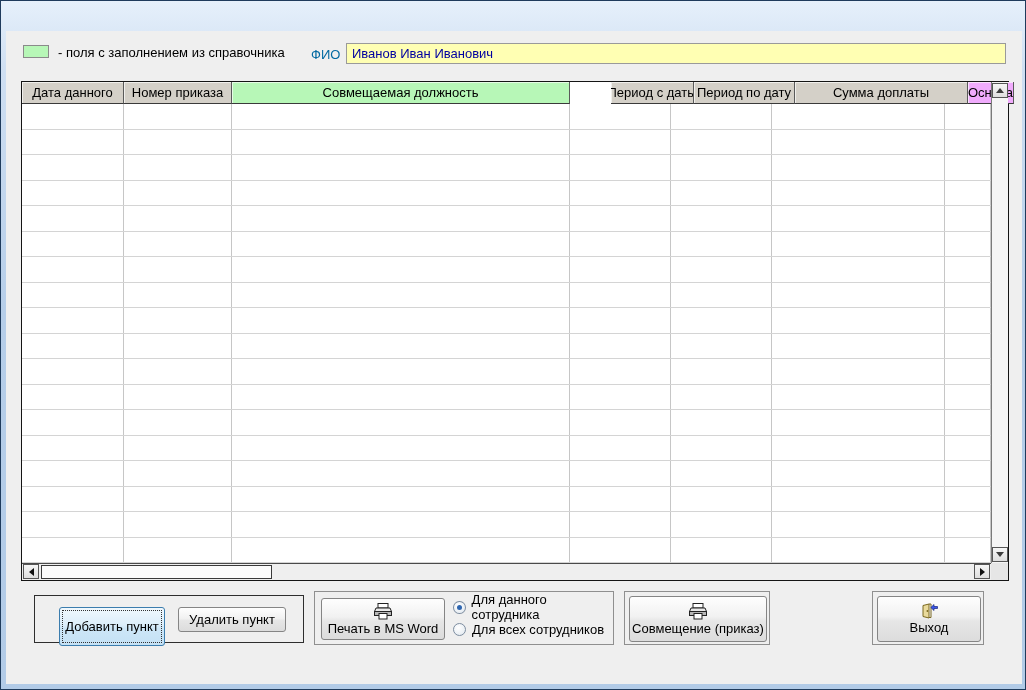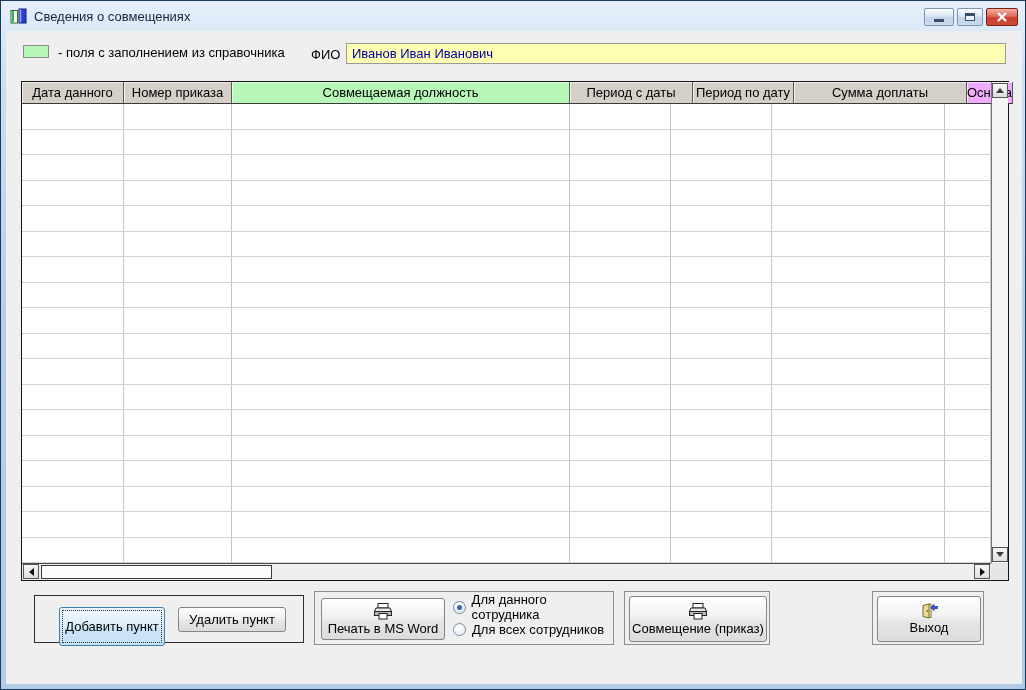--- a/index.html
+++ b/index.html
@@ -16,21 +16,21 @@
     border:1px solid #7e94b0; }
   .win-btn.min{ width:30px; } .win-btn.max{ width:26px; }
   .glyph-min{ width:10px; height:3px; background:#3a4f6b; margin-top:6px; }
   .glyph-max{ width:10px; height:8px; border:1px solid #3a4f6b; border-top:3px solid #3a4f6b; background:#eef4fb; }
   .win-btn.close{ width:32px; background:linear-gradient(180deg,#f3b0a5,#dd6a59 45%,#c93f2e 55%,#cc4b38);
     border:1px solid #7e1f14; }
   .client{ position:absolute; left:5px; top:30px; width:1016px; height:653px; background:#efefef; }
 
   .swatch{ position:absolute; left:17px; top:14px; width:26px; height:13px; border:1px solid #8a8a8a; }
   .legend-text{ position:absolute; left:52px; top:14px; font-size:13px; color:#000; }
-  .fio-label{ position:absolute; left:305px; top:16px; font-size:13px; color:#000000; }
+  .fio-label{ position:absolute; left:305px; top:16px; font-size:13px; color:#0369a1; }
   .fio-field{ position:absolute; left:340px; top:12px; width:660px; height:21px;
     border:1px solid #9a9a9a; color:#0000a0; font-size:13px; padding:0 5px;
     font-family:"Liberation Sans",sans-serif; outline:none; }
 
   .grid{ position:absolute; left:15px; top:50px; width:988px; height:500px;
     border:1px solid #141414; background:#ffffff; }
   .grid-header{ position:absolute; left:0; top:0; height:22px; display:flex; }
   .hcell{ height:22px; display:flex; align-items:center; justify-content:center;
     font-size:13px; color:#000; border-right:1px solid #5a5a5a; border-bottom:1px solid #3a3a3a;
     white-space:nowrap; overflow:hidden; box-shadow:inset 1px 1px 0 rgba(255,255,255,.65); }
@@ -78,57 +78,33 @@
   .radio-row.r1{ top:0; } .radio-row.r2{ top:30px; }
   .radio{ width:13px; height:13px; border-radius:50%; border:1px solid #7d8da0;
     background:radial-gradient(circle at 40% 35%, #ffffff, #dfe7ee); position:relative; }
   .radio.selected::after{ content:""; position:absolute; left:3px; top:3px; width:5px; height:5px;
     border-radius:50%; background:#2f66b0; }
 </style>
 </head>
 <body>
 
 <div class="window">
-  <div class="titlebar">
-    <span style="display:flex;">
-      <svg width="18" height="16" viewBox="0 0 18 16">
-        <rect x="1" y="2.5" width="6.5" height="12.5" fill="#ffffff" stroke="#1c6b2d"></rect>
-        <rect x="2" y="3" width="2" height="11.5" fill="#39b54a"></rect>
-        <rect x="9" y="1" width="7" height="14" fill="#2b3fd6" stroke="#101b6b"></rect>
-        <rect x="9.5" y="1.5" width="1.8" height="13" fill="#8fa0ff"></rect>
-      </svg>
-    </span>
-    <span class="title-text">Сведения о совмещениях</span>
-    <div class="win-controls">
-      <div class="win-btn min">
-          <span class="glyph-min"></span>
-        </div>
-      <div class="win-btn max">
-          <span class="glyph-max"></span>
-        </div>
-      <div class="win-btn close">
-        <svg width="10" height="10" viewBox="0 0 10 10">
-          <path d="M1 1 L9 9 M9 1 L1 9" stroke="#ffffff" stroke-width="2.4"></path>
-        </svg>
-      </div>
-    </div>
-  </div>
 
   <div class="client">
     <span class="swatch" id="legend-swatch" style="background: rgb(183, 247, 183);"></span>
     <span class="legend-text">- поля с заполнением из справочника</span>
     <span class="fio-label">ФИО</span>
     <input class="fio-field" id="fio-field" value="Иванов Иван Иванович" style="background: rgb(255, 255, 179);">
 
     <div class="grid">
       <div class="grid-header" id="grid-header">
           <div class="hcell" style="width: 102px; background: rgb(212, 208, 200);">Дата данного</div>
           <div class="hcell" style="width: 108px; background: rgb(212, 208, 200);">Номер приказа</div>
           <div class="hcell" style="width: 338px; background: rgb(183, 247, 183);">Совмещаемая должность</div>
-          <div class="hcell" style="width: 123px; background: rgb(212, 208, 200);">Период с даты</div>
+          <div class="hcell" style="width: 83px; background: rgb(212, 208, 200); margin-left: 41px;">Период с даты</div>
           <div class="hcell" style="width: 101px; background: rgb(212, 208, 200);">Период по дату</div>
           <div class="hcell" style="width: 173px; background: rgb(212, 208, 200);">Сумма доплаты</div>
           <div class="hcell" style="width: 46px; background: #f0abfc;">Основа</div>
         </div>
       <div class="grid-body" id="grid-body">
           <div class="grow">
             <div class="gcell" style="width: 102px;"></div>
             <div class="gcell" style="width: 108px;"></div>
             <div class="gcell" style="width: 338px;"></div>
             <div class="gcell" style="width: 101px;"></div>

